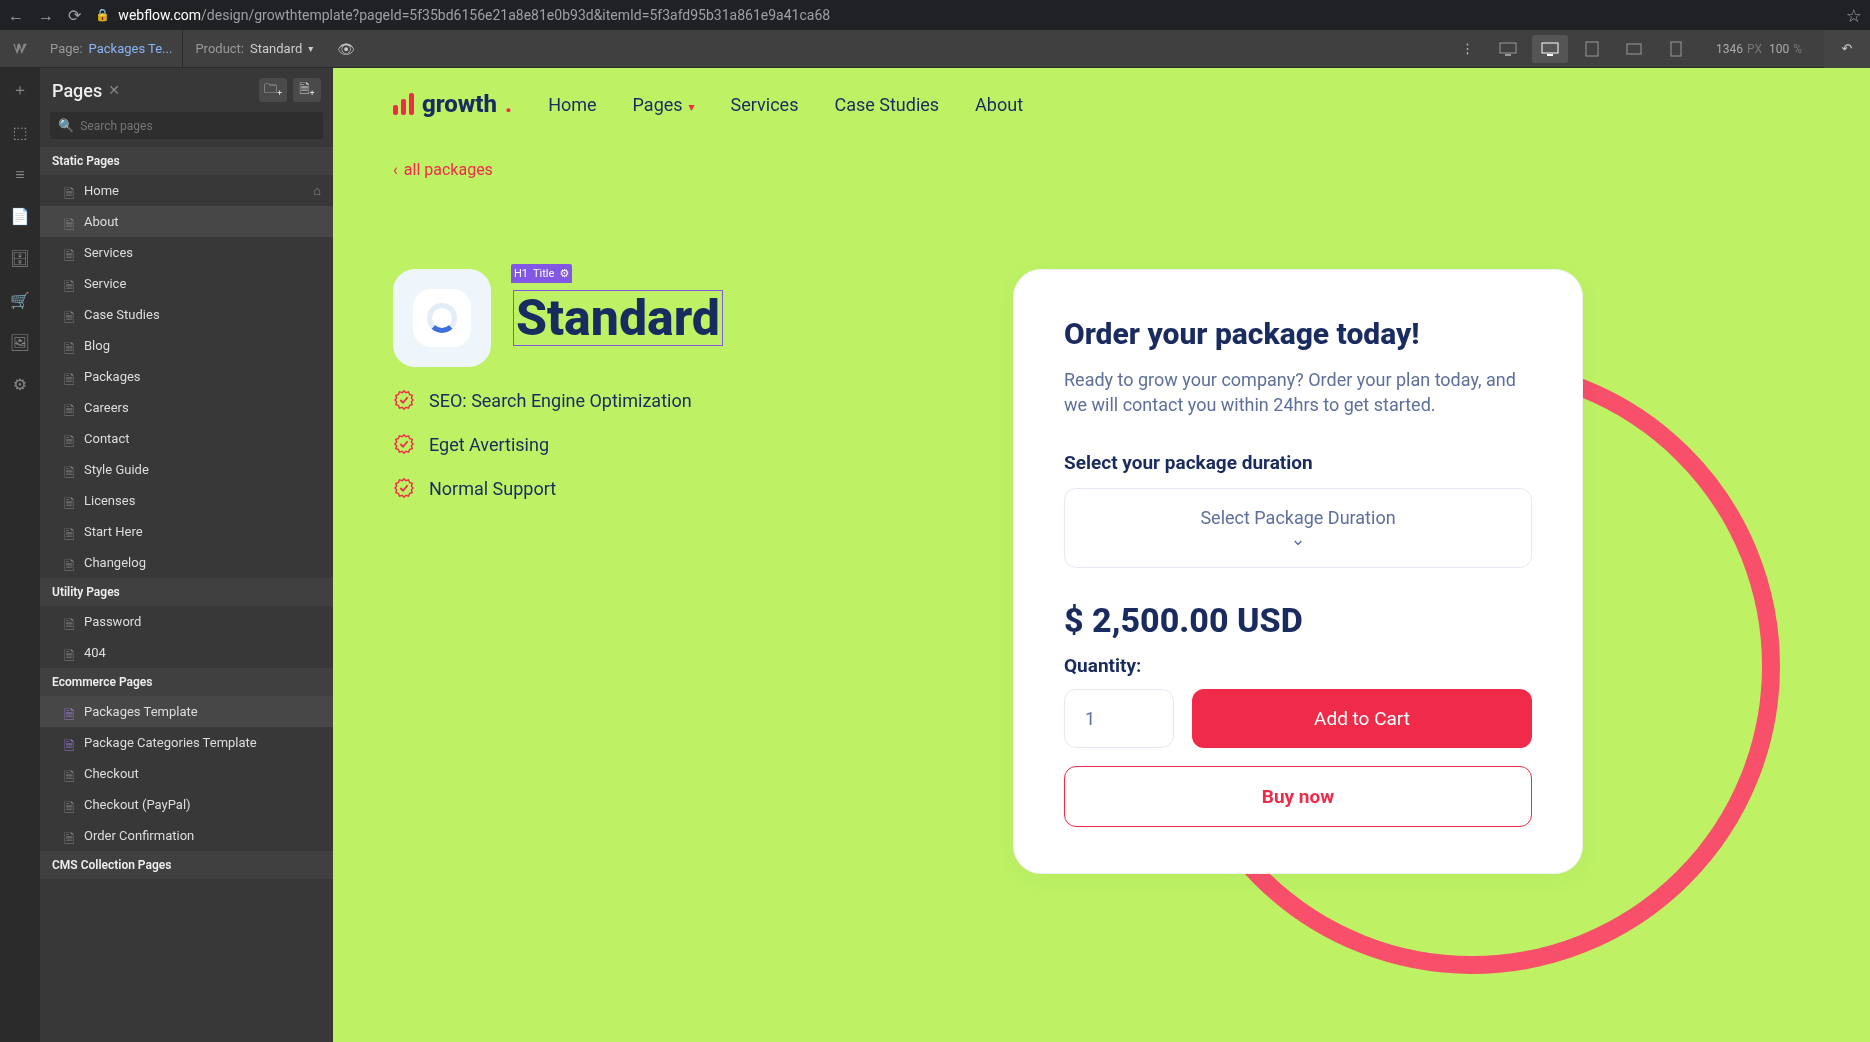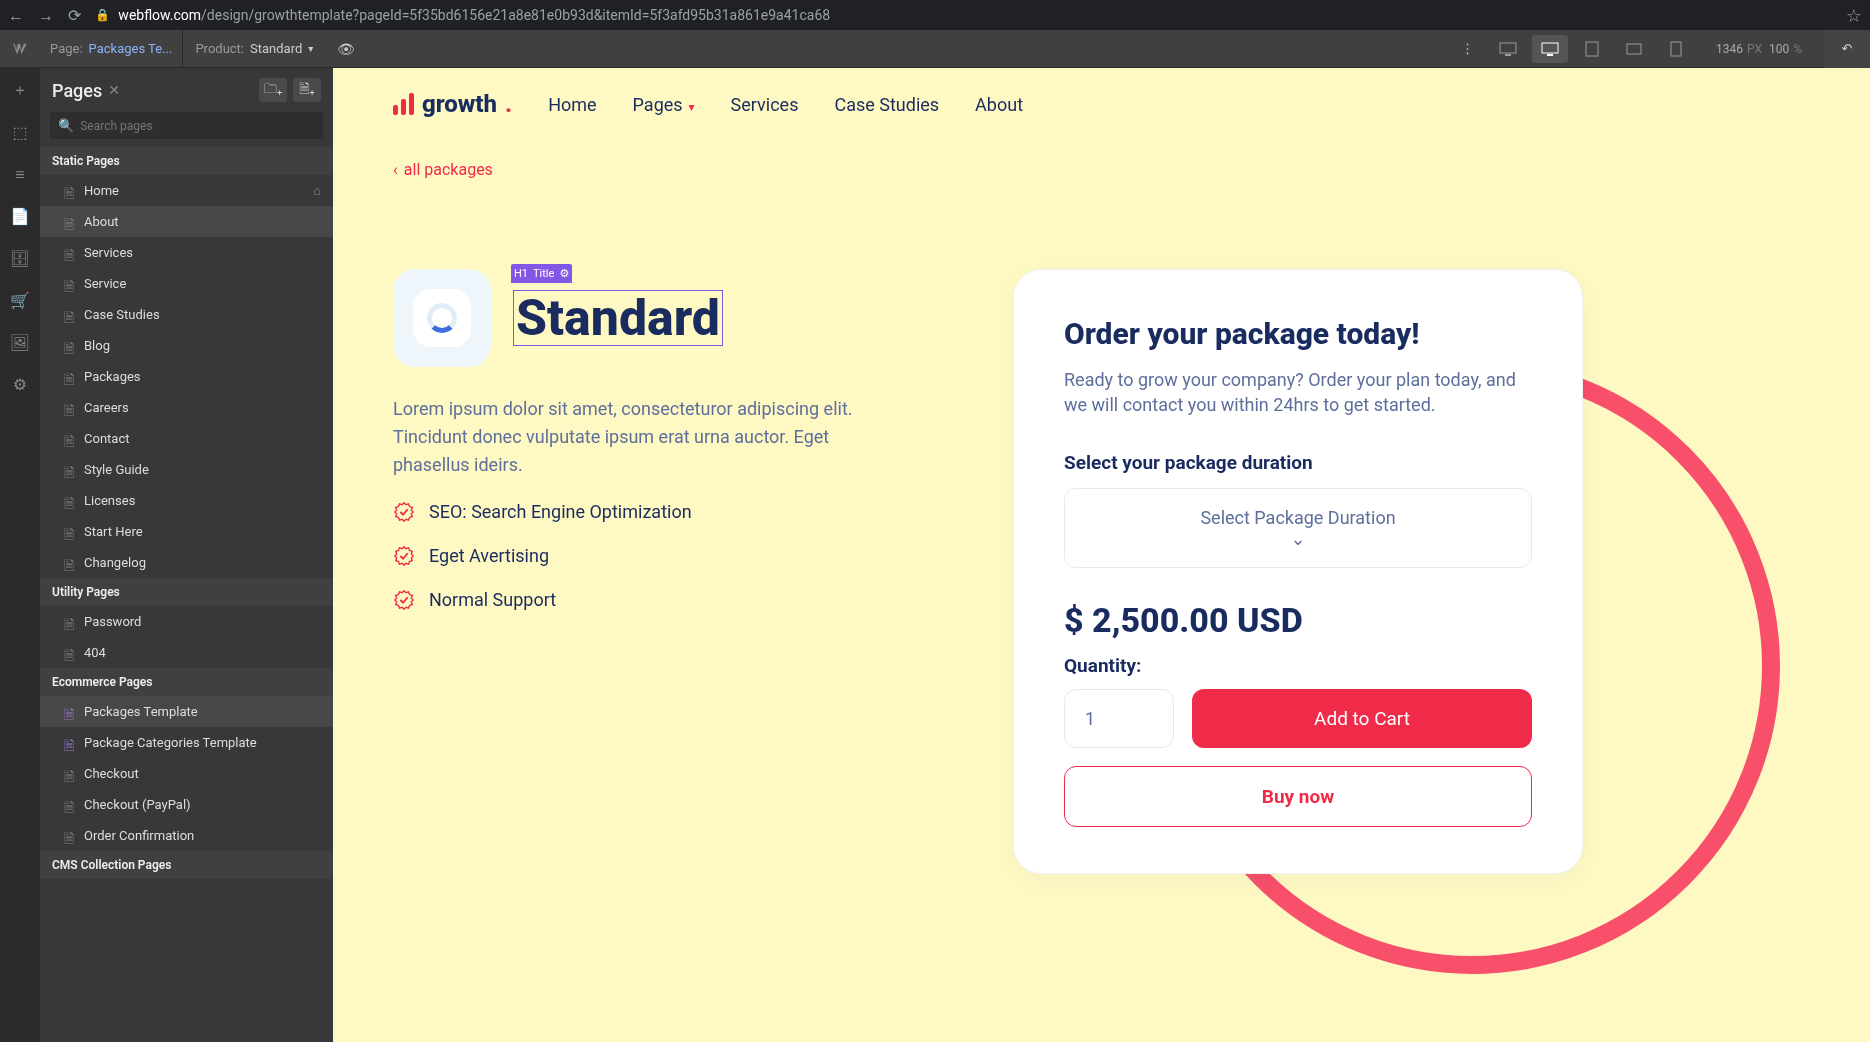--- a/index.html
+++ b/index.html
@@ -52,21 +52,21 @@
 .search-box input { background: transparent; border: none; outline: none; color: #ccc; font-size: 12px; flex: 1; }
 .section-header { background: #404040; padding: 7px 12px; font-weight: 600; font-size: 12px; color: #eee; }
 .page-item { padding: 8px 12px 8px 24px; display: flex; align-items: center; gap: 8px; cursor: pointer; }
 .page-item.active { background: #474747; }
 .page-item .page-icon { width: 12px; height: 14px; font-size: 13px; color: #888; }
 .page-item.ecom .page-icon { color: #a07dd8; }
 .page-item .home-icon { margin-left: auto; color: #888; }
 
 
 .canvas { flex: 1; background: #404040; padding: 0; overflow: hidden; }
-.site { background: #fef9c3; width: 100%; height: 100%; position: relative; overflow: hidden; }
+.site { background: #bef264; width: 100%; height: 100%; position: relative; overflow: hidden; }
 .site::before { content: ""; position: absolute; width: 580px; height: 580px; border-radius: 50%; border: 18px solid #f84f6a; right: 90px; top: 290px; z-index: 0; }
 .site::after { content: ""; position: absolute; width: 280px; height: 280px; border-radius: 50%; border: 14px solid #f84f6a; right: 420px; top: 310px; z-index: 2; }
 
 .site-nav { display: flex; align-items: center; padding: 22px 60px; gap: 36px; font-size: 18px; color: #1a2b5f; position: relative; z-index: 3; }
 .logo { display: flex; align-items: center; gap: 8px; font-size: 24px; font-weight: 800; }
 .logo .bars { display: flex; align-items: flex-end; gap: 3px; height: 22px; }
 .logo .bars span { width: 5px; background: #f02b49; border-radius: 2px; }
 .logo .bars span:nth-child(1){ height: 10px; }
 .logo .bars span:nth-child(2){ height: 16px; }
 .logo .bars span:nth-child(3){ height: 22px; }
@@ -339,21 +339,20 @@
               <div class="sel-badge">
                 <span>H1</span>
                 <span>Title</span>
                 <span>⚙</span>
               </div>
               <div class="sel-outline">
                 <h1 class="product-title">Standard</h1>
               </div>
             </div>
           </div>
-          <p class="desc">Lorem ipsum dolor sit amet, consecteturor adipiscing elit. Tincidunt donec vulputate ipsum erat urna auctor. Eget phasellus ideirs.</p>
           <div class="features" id="feature-list">
               <div class="feature">
                 <svg class="check-icon" viewBox="0 0 24 24">
                   <path d="M12 2 L14 4 L17 3 L18 6 L21 7 L20 10 L22 12 L20 14 L21 17 L18 18 L17 21 L14 20 L12 22 L10 20 L7 21 L6 18 L3 17 L4 14 L2 12 L4 10 L3 7 L6 6 L7 3 L10 4 Z" fill="none" stroke="#f02b49" stroke-width="1.5"></path>
                   <path d="M8 12 L11 15 L16 9" fill="none" stroke="#f02b49" stroke-width="2"></path>
                 </svg>
                 <span>SEO: Search Engine Optimization</span>
               </div>
               <div class="feature">
                 <svg class="check-icon" viewBox="0 0 24 24">

